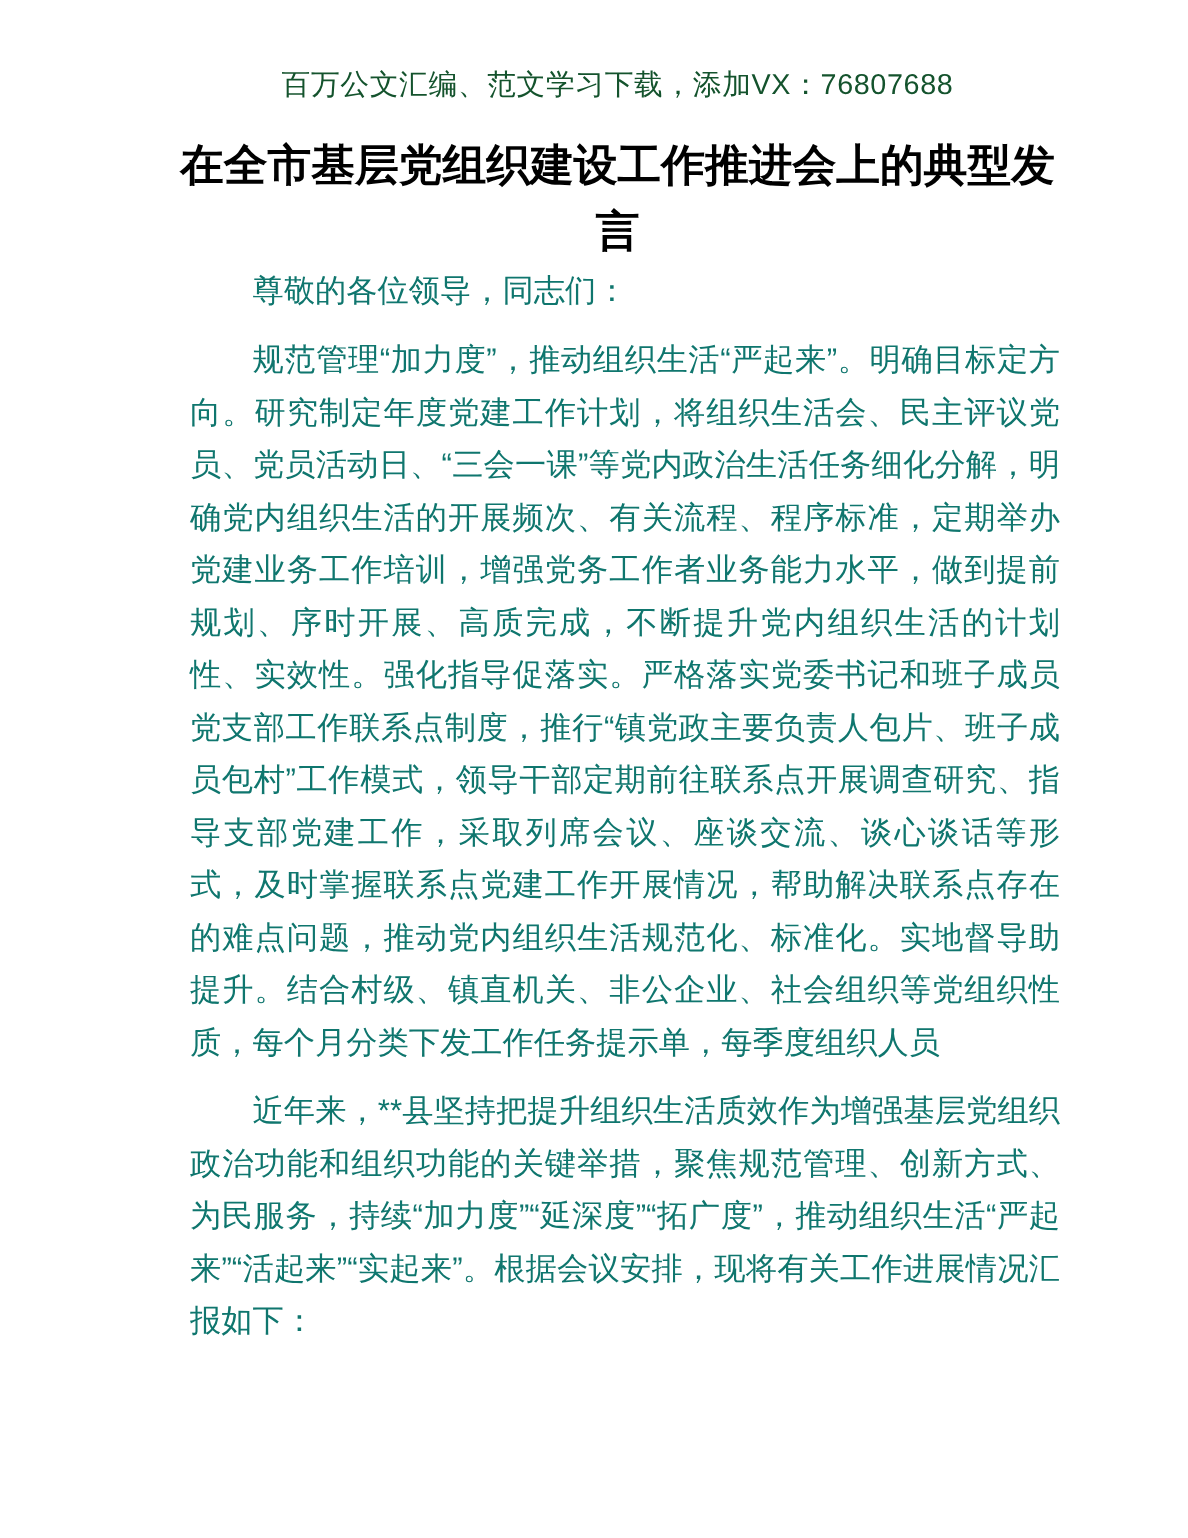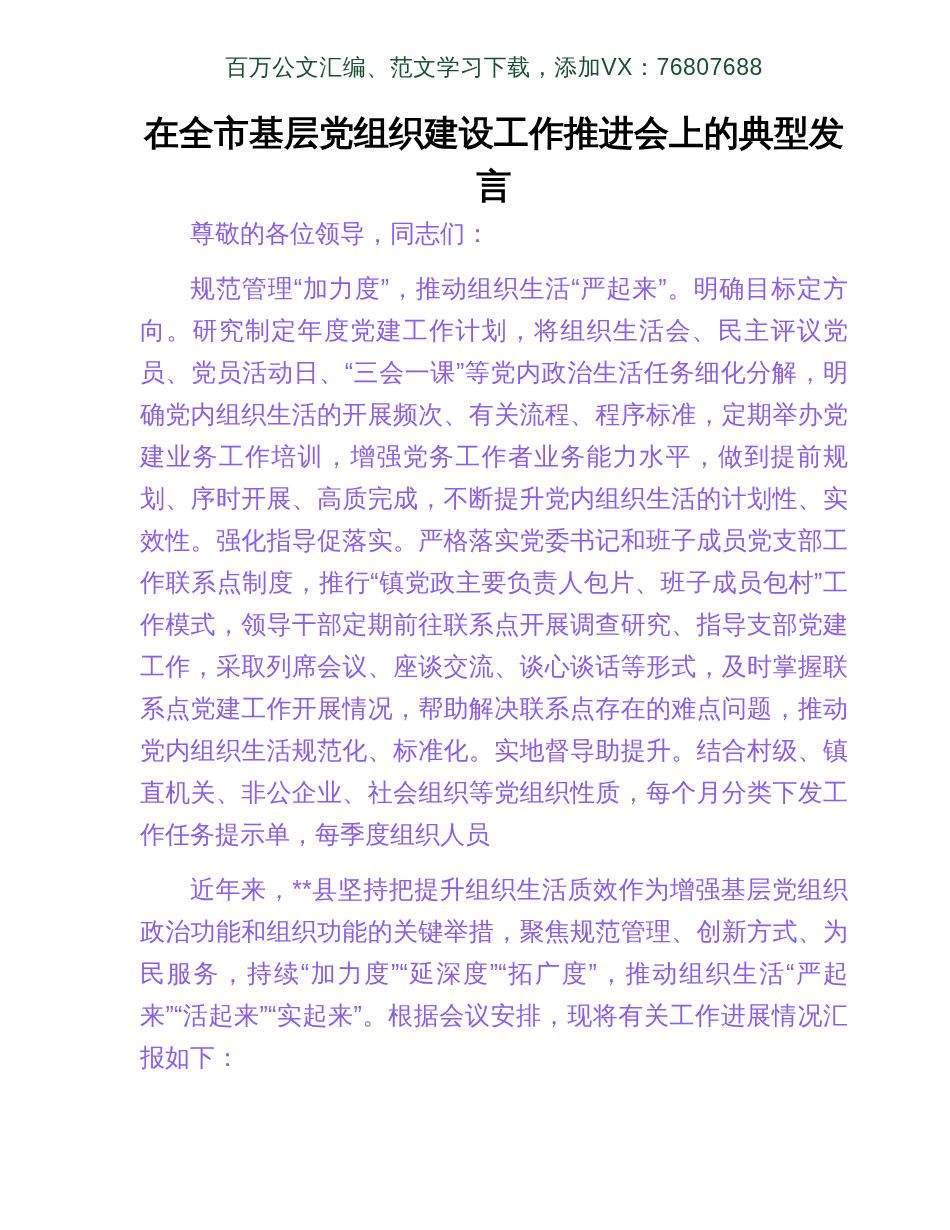--- a/index.html
+++ b/index.html
@@ -36,24 +36,24 @@
     text-align: center;
     margin: 0;
     color: #000000;
   }
   .doc-body {
     margin-top: 0;
   }
   .doc-body p {
     font-size: 25px;
     line-height: 42px;
-    margin: 0 0 13px 0;
+    margin: 0 0 13px 12px;
     text-align: justify;
     text-indent: 2em;
-    color: #8b5cf6;
+    color: #0f766e;
     word-break: break-all;
   }
   .doc-body p:last-child {
     margin-bottom: 0;
   }
 </style>
 </head>
 <body>
 
 <div class="page">

